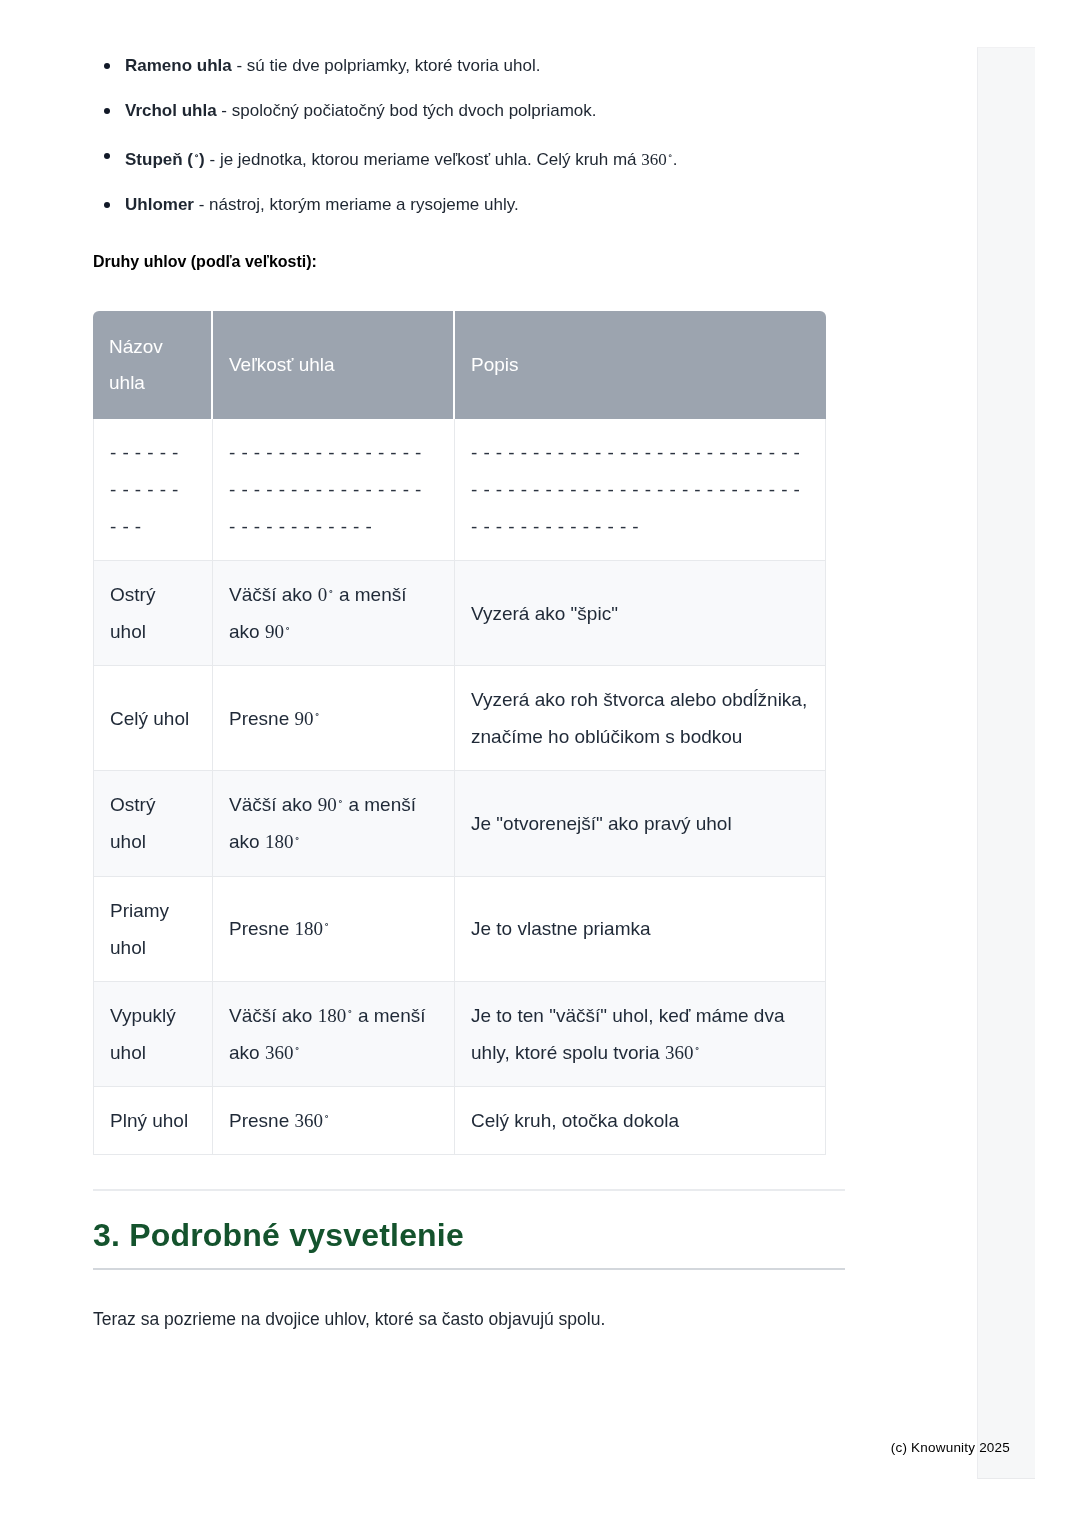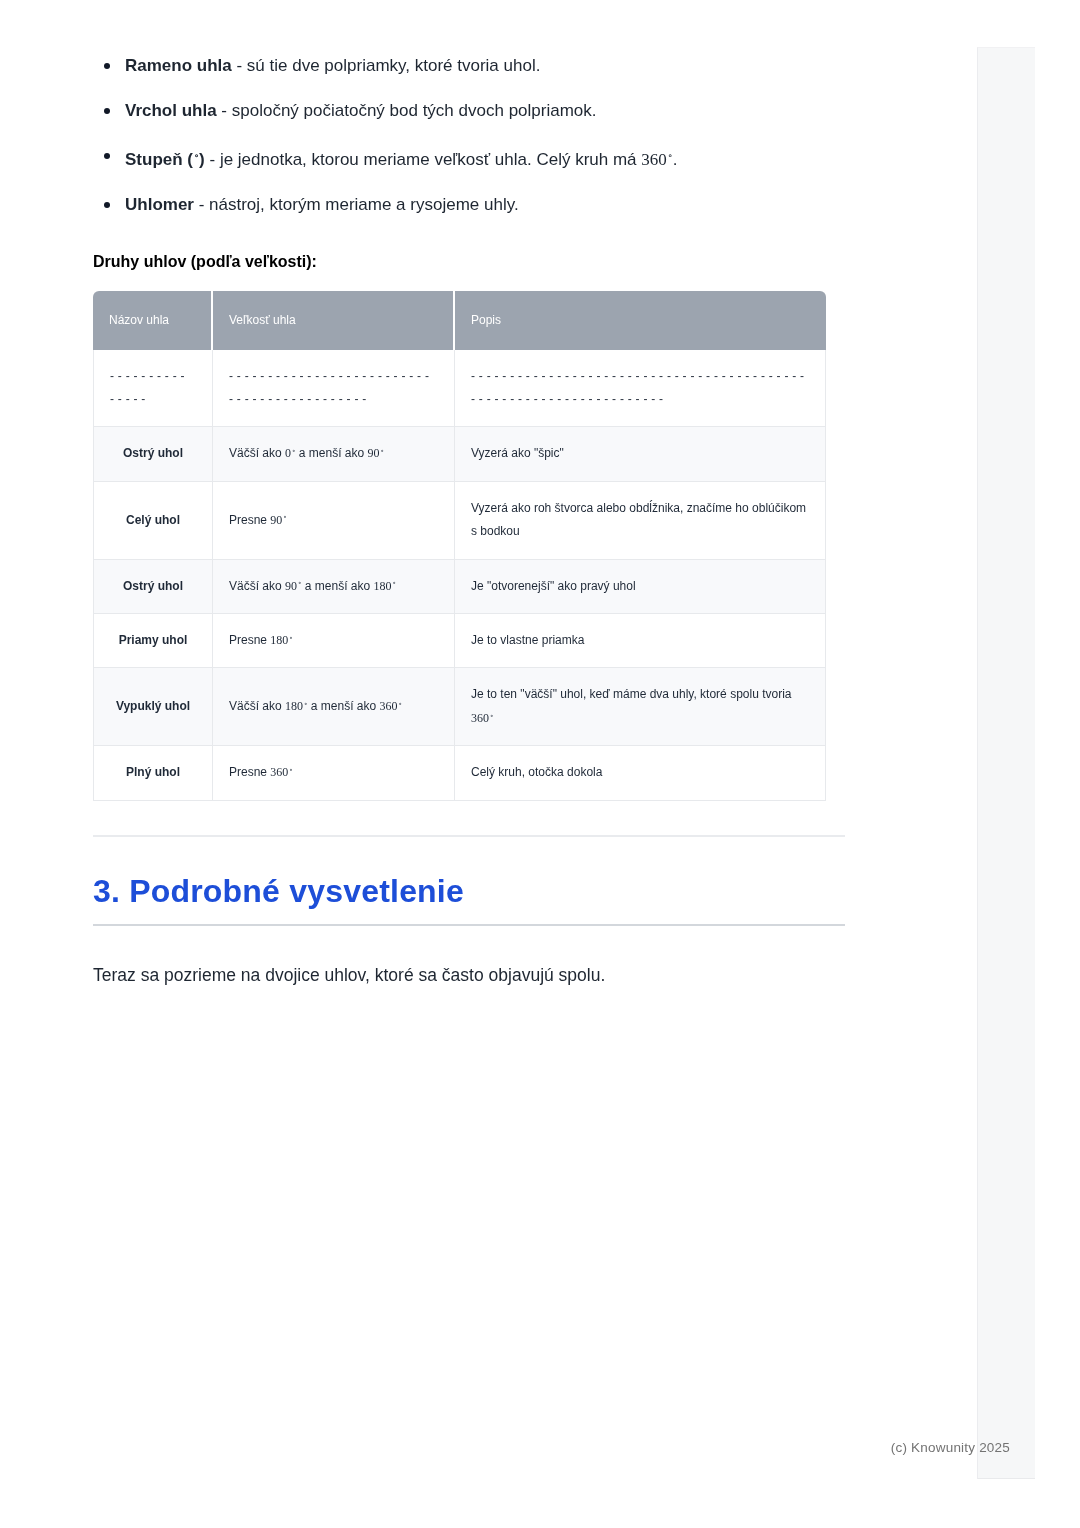--- a/index.html
+++ b/index.html
@@ -22,66 +22,66 @@
   .bullet-dot {
     position: absolute; left: 11px; top: 11px;
     width: 6px; height: 6px; border-radius: 50%; background: #111827;
   }
   .bullet-term { font-weight: 700; }
 
   .subheading { margin: 34px 0 0 0; font-size: 16px; font-weight: 700; color: #000000; }
 
   table.angles {
     border-collapse: separate; border-spacing: 0;
-    margin-top: 20px; width: 733px; font-size: 12px;
+    margin-top: 40px; width: 733px; font-size: 19px;
     table-layout: fixed;
   }
   th {
     background: #9ca4af; color: #ffffff; font-weight: 500; text-align: left;
     padding: 18px 16px; line-height: 1.9; vertical-align: middle;
     border-right: 2px solid #ffffff;
   }
   th:last-child { border-right: none; }
   th:first-child { border-top-left-radius: 6px; }
   th:last-child  { border-top-right-radius: 6px; }
   td {
     padding: 15px 16px; line-height: 1.95; vertical-align: middle;
     border-bottom: 1px solid #e7e9ec; border-right: 1px solid #e7e9ec;
     color: #1f2937; background-clip: padding-box;
   }
   td:first-child { border-left: 1px solid #e7e9ec; }
   tbody tr:nth-child(even) td { background-color: #f8f9fb; }
-  .strong { font-weight: 700; text-align: center; }
+  .strong { font-weight: 400; }
   .dashes { letter-spacing: 0.32em; word-break: break-all; color: #2b3340; }
 
   .divider {
     border: none; height: 2px; background: #e9ebee;
     margin: 34px 0 0 0; width: 752px;
   }
   h2.detail {
-    margin: 36px 0 0 0; padding-bottom: 14px;
-    font-size: 32px; font-weight: 700; color: #1d4ed8;
+    margin: 26px 0 0 0; padding-bottom: 14px;
+    font-size: 32px; font-weight: 700; color: #14532d;
     border-bottom: 2px solid #d3d7dc; letter-spacing: 0.2px;
   }
   p.intro { margin: 36px 0 0 0; font-size: 17.5px; line-height: 26px; }
 
   .math { font-family: "Liberation Serif", "DejaVu Serif", serif; }
   .math .deg { display: inline-block; font-size: 0.58em; vertical-align: 0.6em; margin-left: 1px; }
 
   .page-edge {
     position: absolute; left: 977px; top: 47px; width: 57px; height: 1430px;
     background: #f6f7f8;
     border-left: 1px solid #ebecef;
     border-top: 1px solid #f1f1f3;
     border-bottom: 1px solid #e9eaec;
     z-index: 1;
   }
   .copyright {
     position: absolute; top: 1440px; right: 70px;
-    font-size: 13.5px; color: #737373; z-index: 2; letter-spacing: 0.2px;
+    font-size: 13.5px; color: #000000; z-index: 2; letter-spacing: 0.2px;
   }
 </style>
 </head>
 <body>
 
 <div class="content">
 
   <ul class="bullets">
     <li>
       <span class="bullet-dot"></span>

